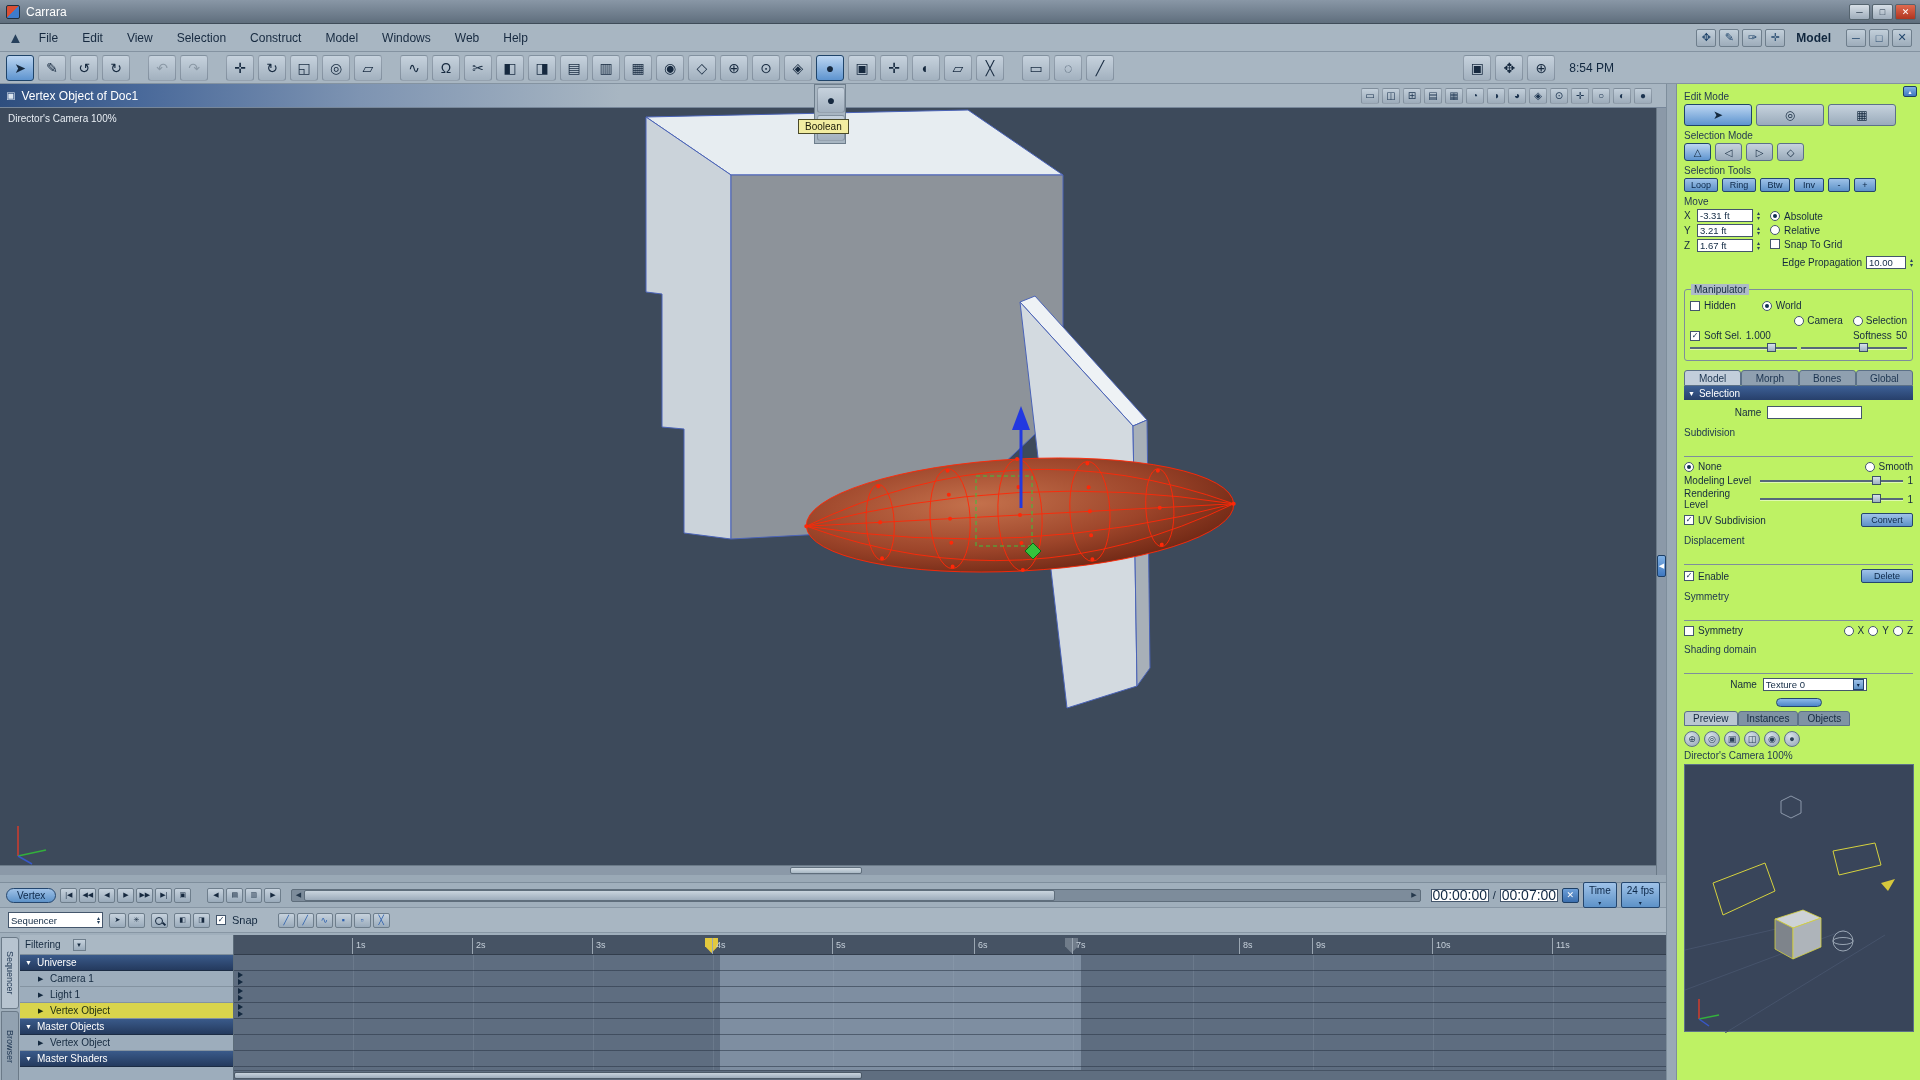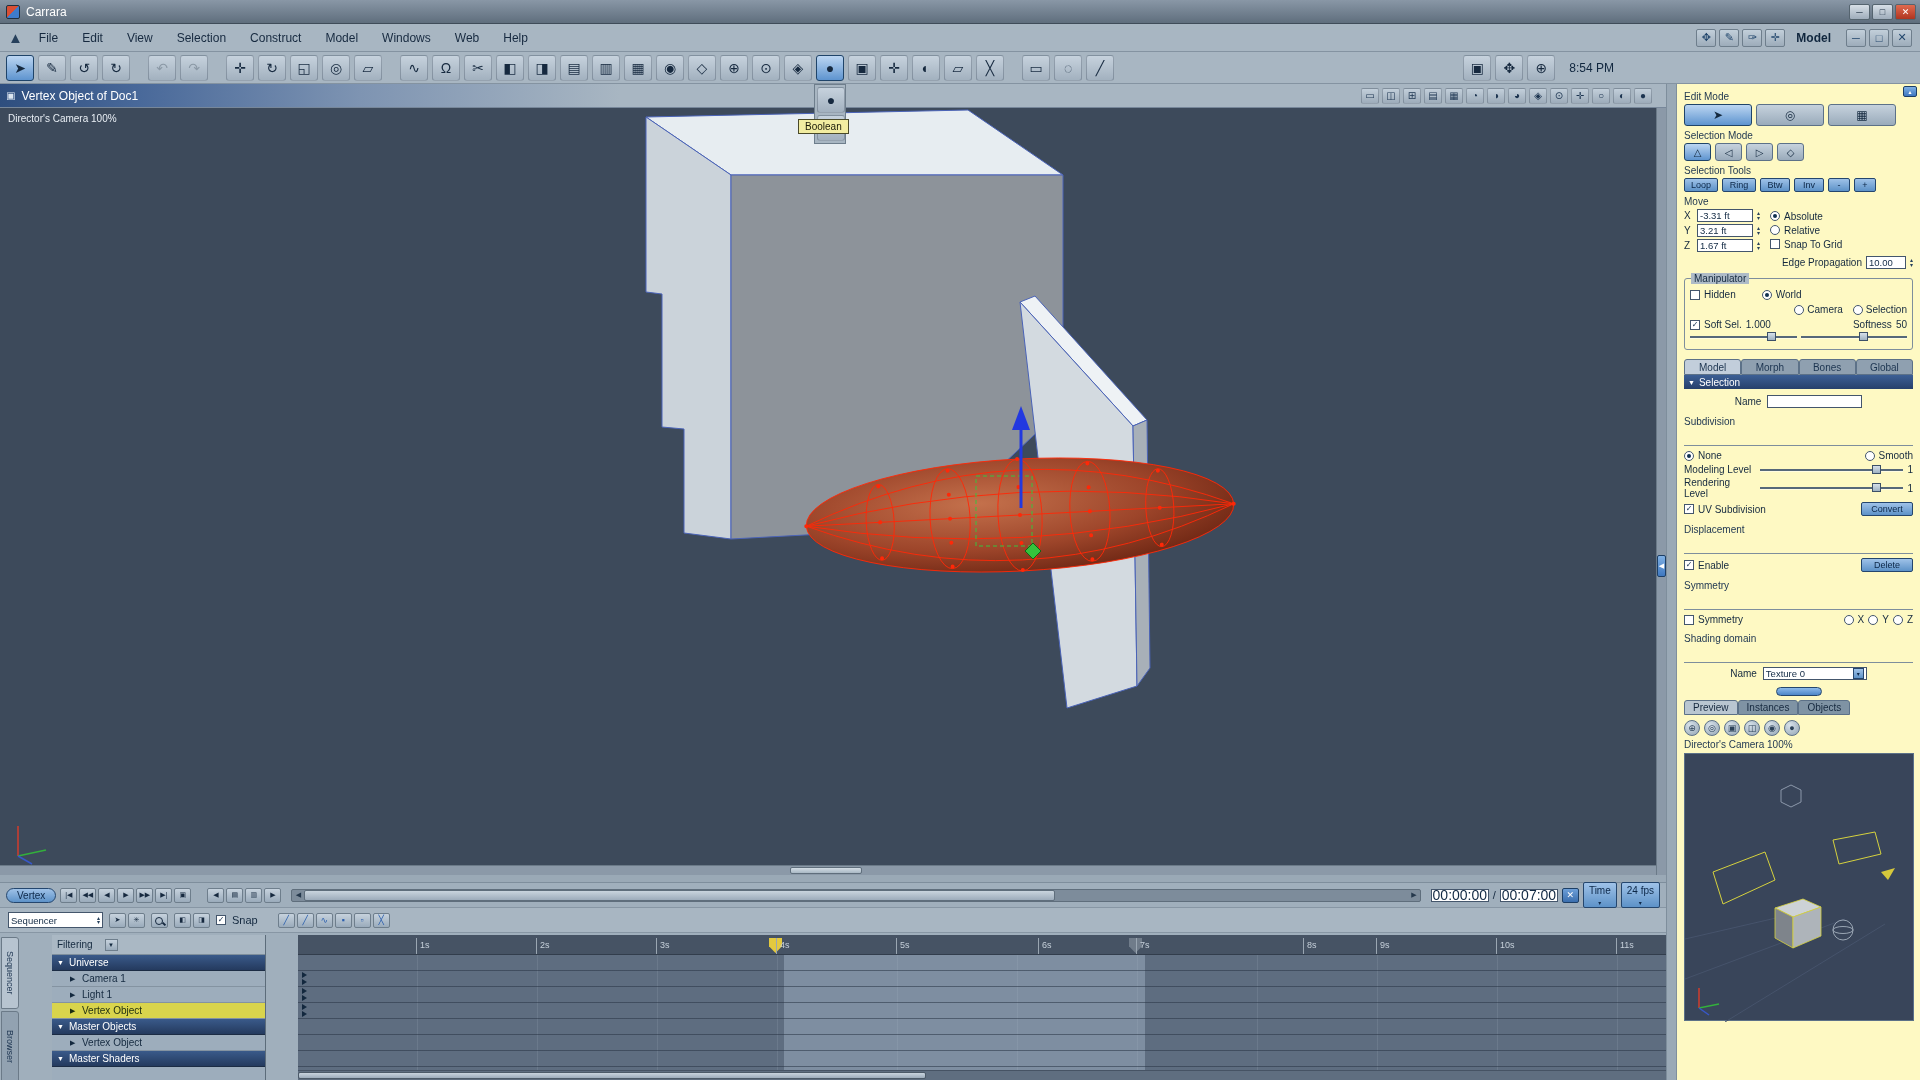--- a/index.html
+++ b/index.html
@@ -42,38 +42,38 @@
 .dbtn{width:18px;height:16px;display:flex;align-items:center;justify-content:center;font-size:10px;color:#1c3450;background:linear-gradient(#c2cfda,#9dacba);border:1px solid rgba(90,105,120,.45);border-radius:2px;}
 
 #viewport{position:absolute;left:0;top:108px;width:1656px;height:757px;background:#3d4a5b;overflow:hidden;}
 .cam-label{position:absolute;left:8px;top:5px;color:#e8eef4;font-size:10px;z-index:5;}
 #vp-hscroll{position:absolute;left:0;top:865px;width:1656px;height:10px;background:#8b99a8;border-top:1px solid #6b7a88;}
 #vp-hscroll .handle{position:absolute;left:790px;top:1px;width:72px;height:7px;background:linear-gradient(#d2dce4,#a9b8c4);border:1px solid #5f6e7c;border-radius:2px;}
 #vp-vscroll{position:absolute;left:1656px;top:108px;width:10px;height:767px;background:#8b99a8;border-left:1px solid #6b7a88;}
 #vp-vscroll .bluearr{position:absolute;left:0;top:447px;width:9px;height:22px;background:linear-gradient(#7fb0e4,#3f78c0);border:1px solid #1d3f66;border-radius:2px;color:#fff;font-size:7px;display:flex;align-items:center;justify-content:center;}
 #rp-divider{position:absolute;left:1666px;top:84px;width:10px;height:996px;background:#9aa9b6;border-left:1px solid #7e8e9c;}
 
-#rightpanel{position:absolute;left:1676px;top:84px;width:244px;height:996px;background:#fef9c3;border-left:1px solid #7e8e9c;padding:3px 7px;font-size:10px;overflow:hidden;}
+#rightpanel{position:absolute;left:1676px;top:84px;width:244px;height:996px;background:#bef264;border-left:1px solid #7e8e9c;padding:3px 7px;font-size:10px;overflow:hidden;}
 .rp-collapse{position:absolute;right:3px;top:2px;width:14px;height:11px;background:linear-gradient(#7fb0e4,#3f78c0);border:1px solid #1d3f66;color:#fff;font-size:6px;display:flex;align-items:center;justify-content:center;border-radius:2px;}
 .plabel{color:#233a52;margin:4px 0 2px;}
 .row{display:flex;align-items:center;gap:4px;}
 .embtn{width:68px;height:22px;display:flex;align-items:center;justify-content:center;font-size:12px;color:#14293f;background:linear-gradient(#c6d2dd,#9aabbb);border:1px solid #5c7188;border-radius:3px;}
 .smbtn{width:27px;height:18px;display:flex;align-items:center;justify-content:center;font-size:10px;color:#14293f;background:linear-gradient(#c6d2dd,#9aabbb);border:1px solid #5c7188;border-radius:3px;}
 .embtn.on,.smbtn.on{background:linear-gradient(#bcd6f2,#5e94cf);border-color:#1f4469;}
 .bbtn{display:flex;align-items:center;justify-content:center;background:linear-gradient(#9fc2e8,#5d92c8);border:1px solid #24466e;color:#0c2748;border-radius:2px;font-size:9px;height:14px;padding:0 3px;}
 .w34{width:34px}.w30{width:30px}.w22{width:22px}.w52{width:52px}
 .axl{width:9px;}
 .fld{background:#fff;border:1px solid #44566c;color:#122a44;font-size:9.5px;height:13px;display:flex;align-items:center;padding:0 2px;}
 .w56{width:56px}.w40{width:40px}.w95{width:95px}.w100{width:104px}
 .st{display:flex;flex-direction:column;line-height:4.5px;font-size:6px;color:#28425e;}
 .cb{width:10px;height:10px;background:#fff;border:1px solid #44566c;display:inline-flex;align-items:center;justify-content:center;flex:none;}
 .cb i{font-size:8px;color:#0e2a48;line-height:8px;}
 .rd{width:10px;height:10px;border-radius:50%;background:#fff;border:1px solid #44566c;display:inline-flex;align-items:center;justify-content:center;flex:none;}
 .rd.on::after{content:'';width:4px;height:4px;border-radius:50%;background:#10304e;}
-.grp{border:1px solid #7e8e9c;border-radius:3px;margin-top:9px;padding:8px 5px 5px;position:relative;}
+.grp{border:1px solid #7e8e9c;border-radius:3px;margin-top:20px;padding:8px 5px 5px;position:relative;}
 .grp .gtitle{position:absolute;top:-6px;left:6px;background:#aebbc7;padding:0 3px;}
 .grp .row{margin:2px 0;}
 .sl{position:relative;height:10px;flex:1;}
 .sl::before{content:'';position:absolute;left:0;right:0;top:4px;height:2px;background:#56687a;box-shadow:0 1px 0 rgba(255,255,255,.5);}
 .sl i{position:absolute;top:0;width:9px;height:9px;background:linear-gradient(#d6e0ea,#9fb2c2);border:1px solid #3c5068;}
 .ptabs{display:flex;margin-top:9px;}
 .ptab{flex:1;height:16px;display:flex;align-items:center;justify-content:center;background:#8fa0b0;border:1px solid #5c7188;color:#1c3450;font-size:10px;border-radius:3px 3px 0 0;}
 .ptab.on{background:#c2cedb;}
 .secband{height:14px;background:linear-gradient(#3c5f95,#27406b);color:#fff;display:flex;align-items:center;gap:4px;padding:0 4px;}
 .secband .tw{font-size:7px;}
@@ -101,21 +101,21 @@
 .fld.time{width:58px;justify-content:center;font-size:14px;}
 .xbtn{width:17px;height:15px;font-size:9px;color:#fff;background:linear-gradient(#6d9fd8,#3a6eae);border:1px solid #1d3f66;display:flex;align-items:center;justify-content:center;border-radius:2px;}
 .dd{display:flex;align-items:center;gap:3px;}
 .dd .ddarr{font-size:6px;}
 .dd.bbtn{height:16px;padding:12px 5px;font-size:10px;flex-direction:column;}
 .seq{width:95px;height:16px;justify-content:space-between;}
 .tl-row2{height:26px;display:flex;align-items:center;gap:6px;padding:0 8px;border-top:1px solid #8796a4;border-bottom:1px solid #8796a4;background:#a8b6c2;}
 .mag{width:17px;height:15px;position:relative;background:linear-gradient(#c6d2dd,#9aabbb);border:1px solid #6e7e8c;border-radius:2px;}
 .mag::before{content:'';position:absolute;left:3px;top:3px;width:6px;height:6px;border:1.5px solid #16293f;border-radius:50%;}
 .mag::after{content:'';position:absolute;left:10px;top:9px;width:4px;height:2px;background:#16293f;transform:rotate(45deg);}
-.tl-main{position:absolute;left:0;top:52px;right:0;bottom:0;display:flex;gap:32px;}
+.tl-main{position:absolute;left:0;top:52px;right:0;bottom:0;display:flex;}
 .tl-sidetabs{width:20px;padding:2px 1px;display:flex;flex-direction:column;gap:2px;background:#a0afbc;}
 .vtab{writing-mode:vertical-rl;font-size:9px;color:#1c3450;background:#92a2b1;border:1px solid #6b7a88;border-radius:0 3px 3px 0;display:flex;align-items:center;justify-content:center;height:72px;flex:none;}
 .vtab.on{background:#b7c4d0;}
 .tl-tree{width:214px;display:flex;flex-direction:column;background:#9dadbc;border-right:1px solid #5c6c7a;}
 .tree-hdr{height:20px;display:flex;align-items:center;background:#aab8c4;border-bottom:1px solid #7e8e9c;padding:0 5px;font-size:10px;gap:4px;flex:none;}
 .dd-mini{width:13px;height:12px;font-size:6px;display:flex;align-items:center;justify-content:center;background:linear-gradient(#c6d2dd,#9aabbb);border:1px solid #6e7e8c;margin-left:8px;}
 .tree-row{height:16px;display:flex;align-items:center;gap:4px;font-size:10px;padding:0 5px;border-bottom:1px solid #8493a1;color:#14293f;background:#9dadbc;flex:none;}
 .tree-row .tw{font-size:7px;width:8px;}
 .tree-row.grp2{background:linear-gradient(#3a5a8a,#243a5e);color:#fff;border-bottom-color:#1c2c44;}
 .tree-row.item{padding-left:18px;}

